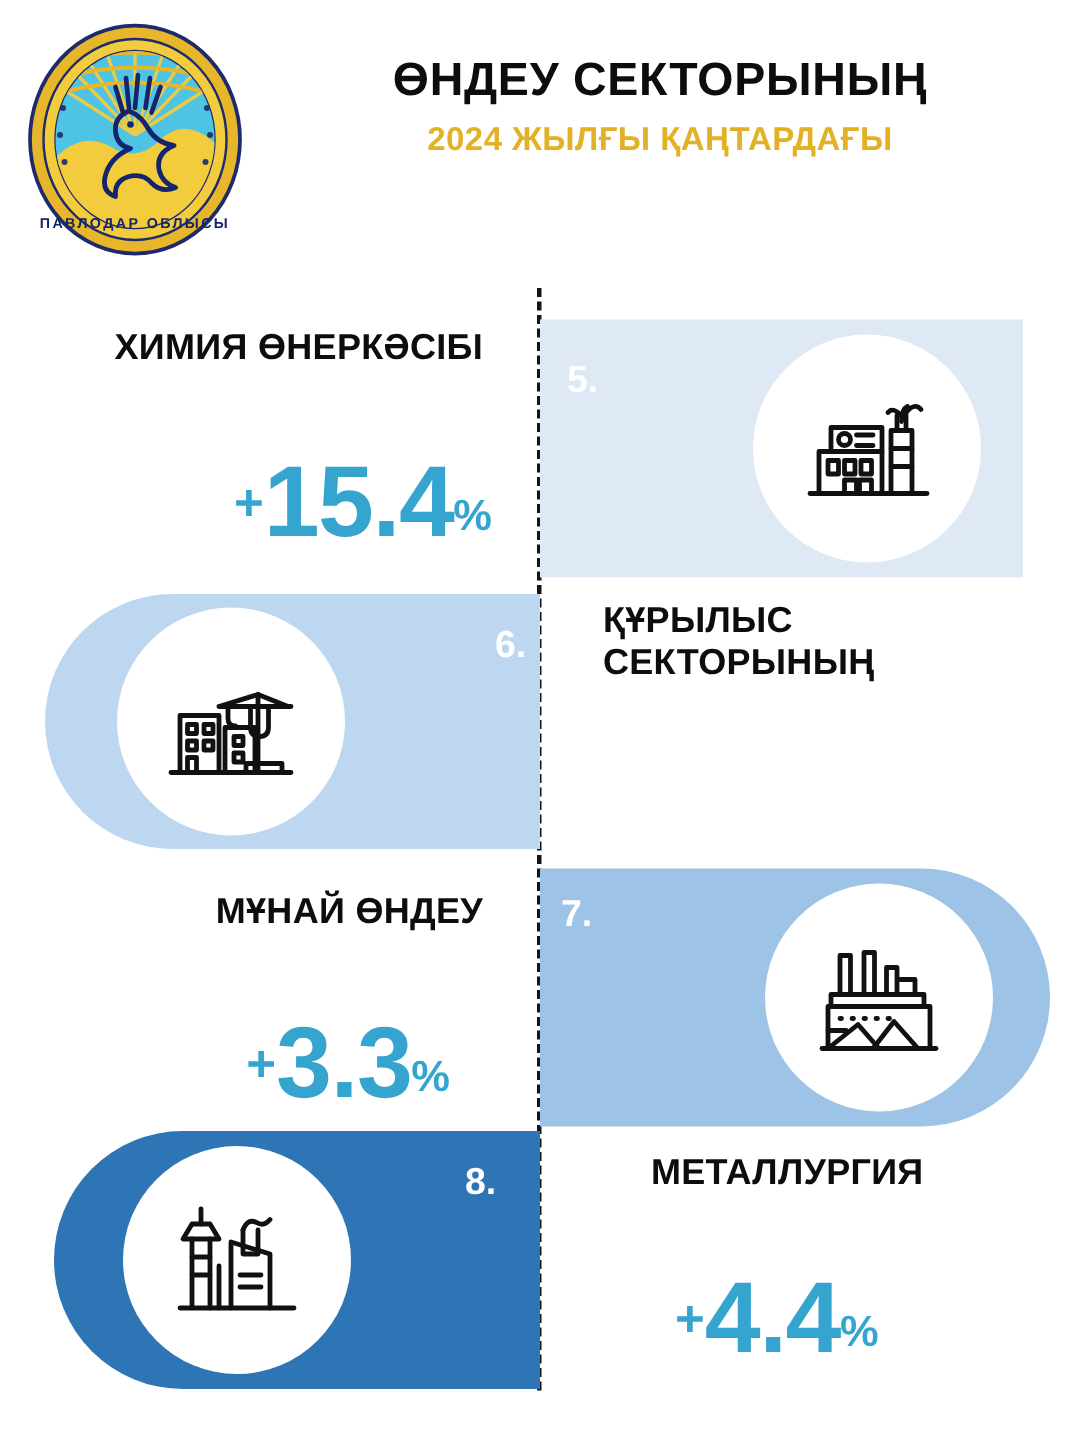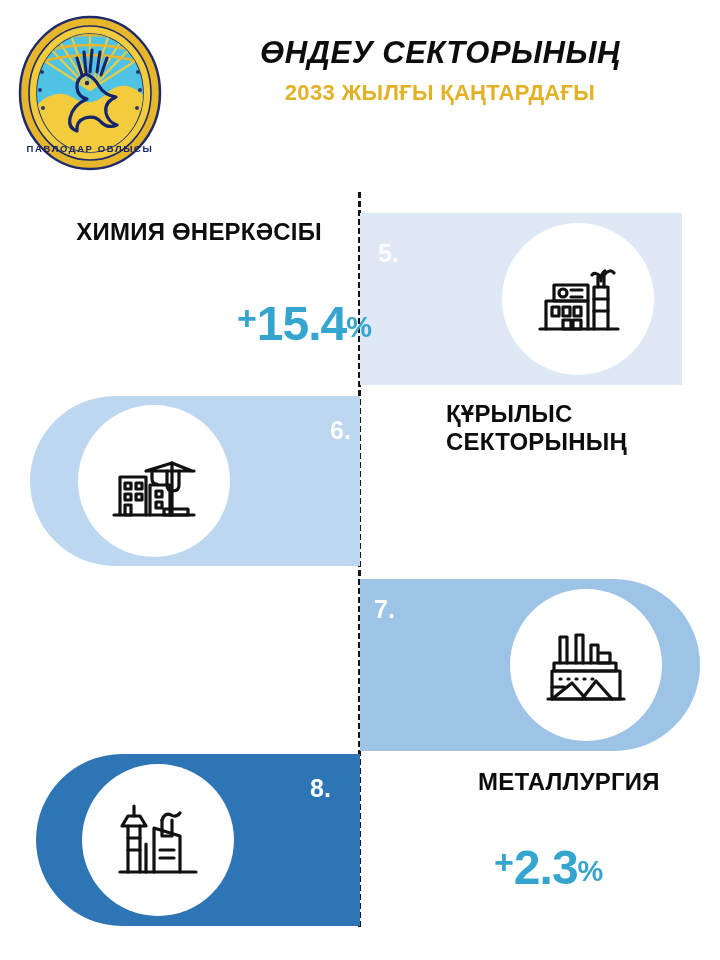--- a/index.html
+++ b/index.html
@@ -21,21 +21,20 @@
   .emblem svg{display:block;width:152px;height:162px;}
 
   .title-block{
     position:absolute;left:180px;top:36px;width:520px;
     text-align:center;
   }
   .title-line{
     font-size:31px;font-weight:bold;color:#0d0d0d;
     letter-spacing:.5px;line-height:1.12;
     white-space:nowrap;
-    font-style:italic;
   }
   .subtitle{
     margin-top:9px;
     font-size:22px;font-weight:bold;color:#e3b126;
     letter-spacing:.3px;white-space:nowrap;
   }
 
   
   .axis{
     position:absolute;left:358px;top:192px;
@@ -54,37 +53,37 @@
   .idx.on-right{left:378px;}
 
   .disc{
     position:absolute;top:50%;transform:translateY(-50%);
     width:152px;height:152px;border-radius:50%;
     background:#ffffff;
     display:flex;align-items:center;justify-content:center;
   }
   .disc svg{display:block;}
 
-  .info{position:absolute;top:0;height:100%;padding-left:44px;}
+  .info{position:absolute;top:0;height:100%;}
   .info.side-left{left:0;width:352px;text-align:right;padding-right:16px;box-sizing:border-box;}
   .info.side-right{left:372px;width:340px;text-align:left;margin-left:28px;}
 
   .cat-label{
     position:absolute;top:26px;width:100%;
     font-size:24px;font-weight:bold;color:#0d0d0d;
     line-height:1.17;letter-spacing:.2px;
   }
   .info.side-left .cat-label{right:16px;}
 
   .value{
     position:absolute;width:100%;
     color:#35a5d0;font-weight:bold;white-space:nowrap;
   }
   .value .sign{font-size:34px;vertical-align:0.30em;}
-  .value .num{font-size:48px;letter-spacing:-1px;text-align:center;}
+  .value .num{font-size:67px;letter-spacing:-1px;text-align:center;}
   .value .pct{font-size:29px;vertical-align:0.12em;}
 
   
   #row-1{top:192px;height:196px;}
   #row-1 .bar{left:360px;right:auto;width:322px;top:21px;height:172px;}
   #row-1 .disc{left:142px;}
   #row-1 .info{left:0;width:352px;}
   #row-1 .cat-label{top:26px;text-align:right;padding-right:14px;box-sizing:border-box;}
   #row-1 .value{top:104px;text-align:right;padding-right:24px;box-sizing:border-box;}
 
@@ -166,21 +165,21 @@
           <circle cx="124" cy="60" r="2"></circle>
             <circle cx="126" cy="78" r="2"></circle>
             <circle cx="123" cy="96" r="2"></circle>
         </g>
       </g>
     </svg>
   </div>
 
   <div class="title-block">
     <div class="title-line">ӨНДЕУ СЕКТОРЫНЫҢ</div>
-    <div class="subtitle">2033 ЖЫЛҒЫ ҚАҢТАРДАҒЫ</div>
+    <div class="subtitle">2024 ЖЫЛҒЫ ҚАҢТАРДАҒЫ</div>
   </div>
 </div>
 
 <div class="axis"></div>
 
 <div class="row" id="row-1">
   <div class="bar" style="background:#dfe9f5;">
     <div class="idx on-right" style="left:18px;top:26px;">5.</div>
     <div class="disc">
       <svg width="96" height="96" viewBox="0 0 96 96" fill="none" stroke="#111" stroke-width="3.2" stroke-linecap="round" stroke-linejoin="round">
@@ -253,20 +252,26 @@
         <path d="M16 46 H78 V54 H16 Z"></path>
         <path d="M14 54 H82 V82 H14 Z"></path>
         <path d="M22 62 h1 M30 62 h1 M38 62 h1 M46 62 h1 M54 62 h1"></path>
         <path d="M14 82 L34 66 L48 82"></path>
         <path d="M44 82 L58 64 L74 82"></path>
         <path d="M14 70 H26"></path>
         <path d="M10 82 H86"></path>
       </svg>
     </div>
   </div>
+  <div class="info side-left">
+    <div class="cat-label">МҰНАЙ ӨНДЕУ</div>
+    <div class="value">
+      <span class="sign">+</span><span class="num">3.3</span><span class="pct">%</span>
+    </div>
+  </div>
 </div>
 
 <div class="row" id="row-4">
   <div class="bar" style="background:#2e75b6;">
     <div class="disc">
       <svg width="96" height="96" viewBox="0 0 96 96" fill="none" stroke="#111" stroke-width="3.2" stroke-linecap="round" stroke-linejoin="round">
         <path d="M10 80 H86"></path>
         <path d="M18 80 V34"></path>
         <path d="M30 80 V34"></path>
         <path d="M12 34 H36 L30 24 H18 Z"></path>
@@ -277,16 +282,16 @@
         <path d="M52 28 q3 -8 9 -5 q5 3 9 -2"></path>
         <path d="M50 58 H64 M50 66 H64"></path>
         <path d="M36 80 V52"></path>
       </svg>
     </div>
     <div class="idx" style="position:absolute;left:274px;top:20px;">8.</div>
   </div>
   <div class="info side-right">
     <div class="cat-label">МЕТАЛЛУРГИЯ</div>
     <div class="value">
-      <span class="sign">+</span><span class="num">2.3</span><span class="pct">%</span>
+      <span class="sign">+</span><span class="num">4.4</span><span class="pct">%</span>
     </div>
   </div>
 </div>
 
 </body></html>

